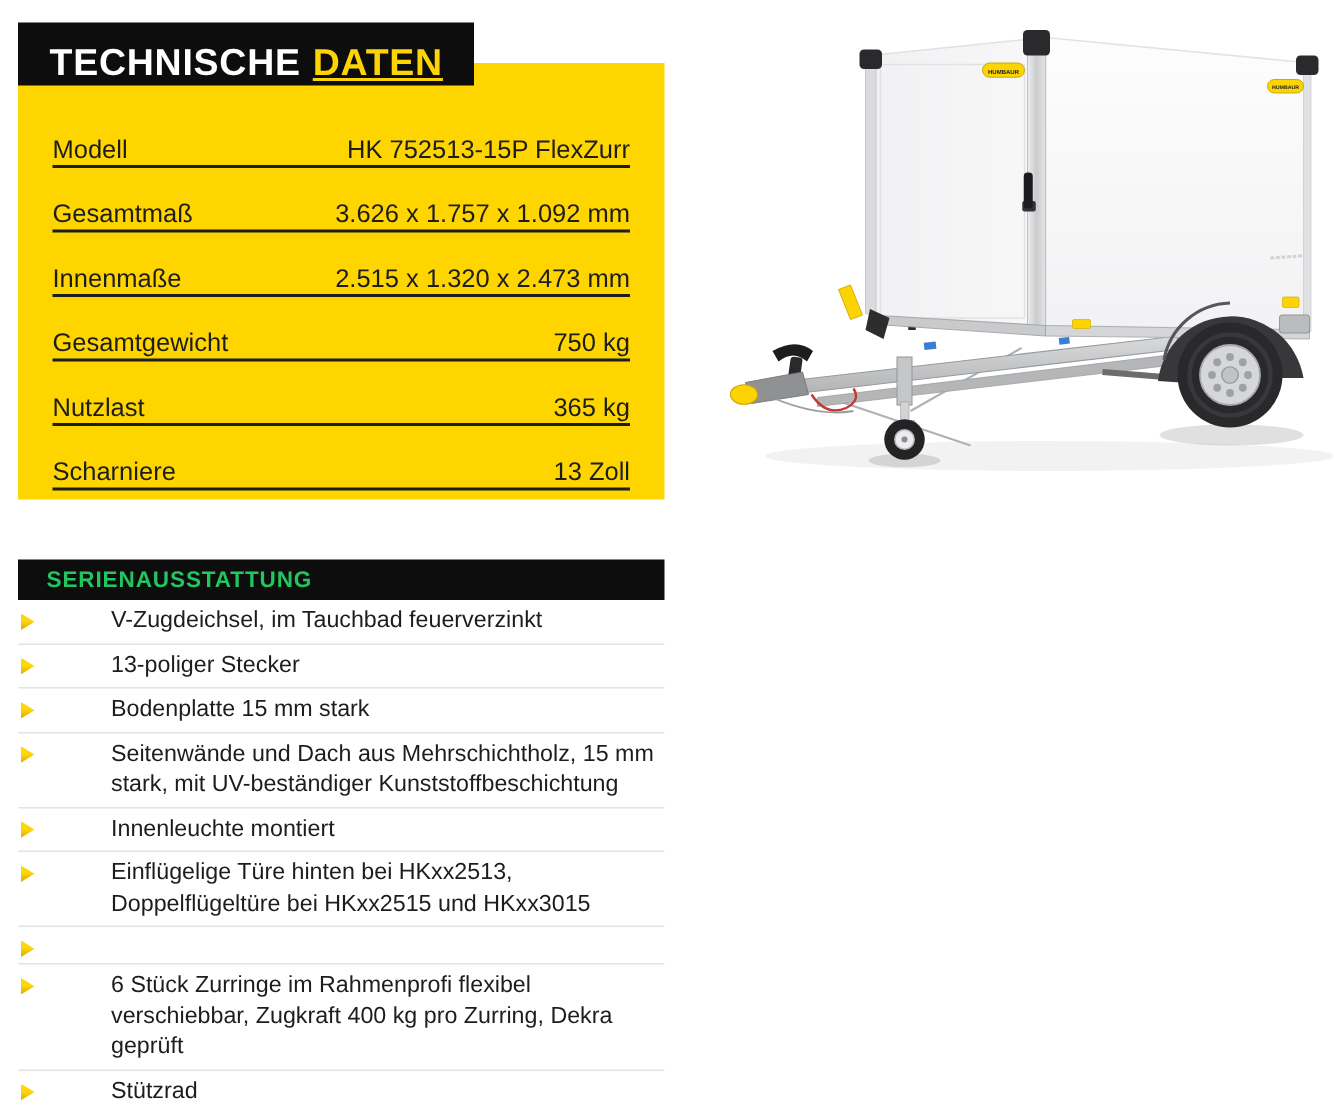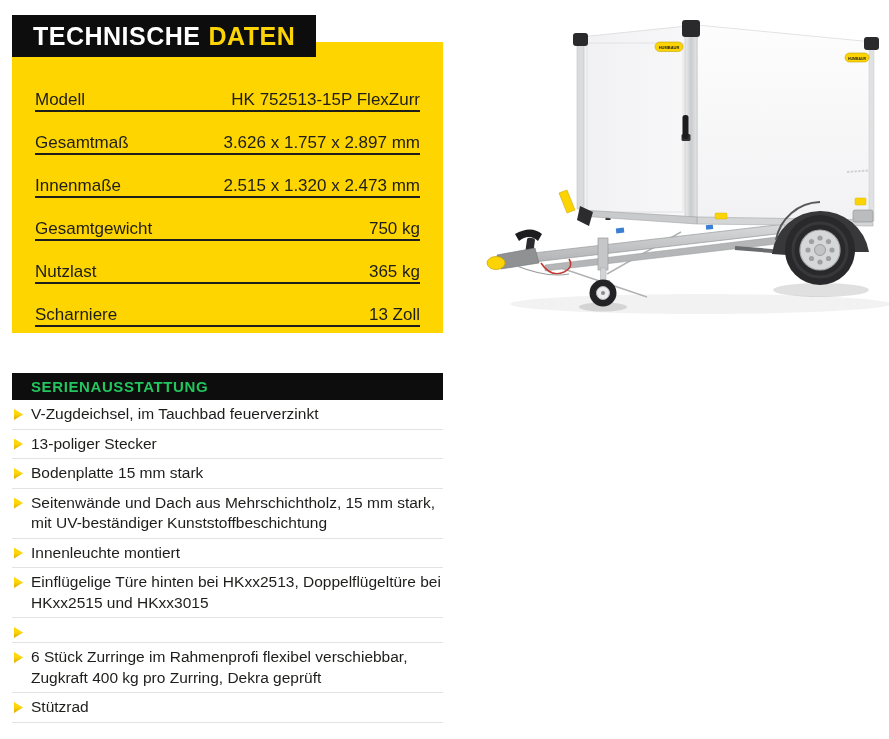--- a/index.html
+++ b/index.html
@@ -9,55 +9,55 @@
   
   .tech-panel{position:absolute;left:12px;top:42px;width:431px;height:291px;
               background:#ffd500;z-index:1;box-sizing:border-box;padding-top:27px;}
   .trow{height:41px;margin:0 23px;display:flex;justify-content:space-between;
         align-items:flex-end;border-bottom:2px solid #1d1d1b;font-size:17px;}
   .trow .lbl{white-space:nowrap;}
   .trow .val{white-space:nowrap;text-align:right;}
 
   
   .tech-header{position:absolute;left:12px;top:15px;width:304px;height:42px;
-               background:#0d0d0d;z-index:2;display:flex;align-items:center;
+               background:#0d0d0d;z-index:2;display:flex;align-items:flex-end;
                padding-left:21px;box-sizing:border-box;
                font-size:25px;font-weight:bold;letter-spacing:.5px;color:#ffffff;}
-  .tech-header .yellow{color:#fcd303;margin-left:8px;}
+  .tech-header .yellow{color:#fcd303;margin-left:8px;text-decoration:underline;}
   .equip-header{position:absolute;left:12px;top:373px;width:431px;height:27px;
                 background:#0d0d0d;display:flex;align-items:center;padding-left:19px;
                 box-sizing:border-box;font-size:15px;font-weight:bold;
                 letter-spacing:.6px;color:#22c55e;}
 
   
   .equip-list{position:absolute;left:12px;top:400px;width:431px;}
   .eitem{display:flex;align-items:flex-start;padding:4px 2px 4px 1px;
          border-bottom:1px solid #e3e3e3;font-size:15.5px;line-height:20.5px;}
   .bullet{flex:0 0 9px;height:11px;margin:5px 8px 0 1px;
           clip-path:polygon(0 0,100% 50%,0 100%);
           background:linear-gradient(180deg,#ffd60a 45%,#d9a800);}
-  .etext{flex:1;}
+  .etext{flex:1;margin-left:43px;}
 
   
   .trailer{position:absolute;left:485px;top:10px;}
 </style>
 </head>
 <body>
 
 <div class="page">
 
   <div class="tech-panel">
     <div class="tech-rows">
         <div class="trow">
           <span class="lbl">Modell</span>
           <span class="val">HK 752513-15P FlexZurr</span>
         </div>
         <div class="trow">
           <span class="lbl">Gesamtmaß</span>
-          <span class="val">3.626 x 1.757 x 2.897 mm</span>
+          <span class="val">3.626 x 1.757 x 1.092 mm</span>
         </div>
         <div class="trow">
           <span class="lbl">Innenmaße</span>
           <span class="val">2.515 x 1.320 x 2.473 mm</span>
         </div>
         <div class="trow">
           <span class="lbl">Gesamtgewicht</span>
           <span class="val">750 kg</span>
         </div>
         <div class="trow">

